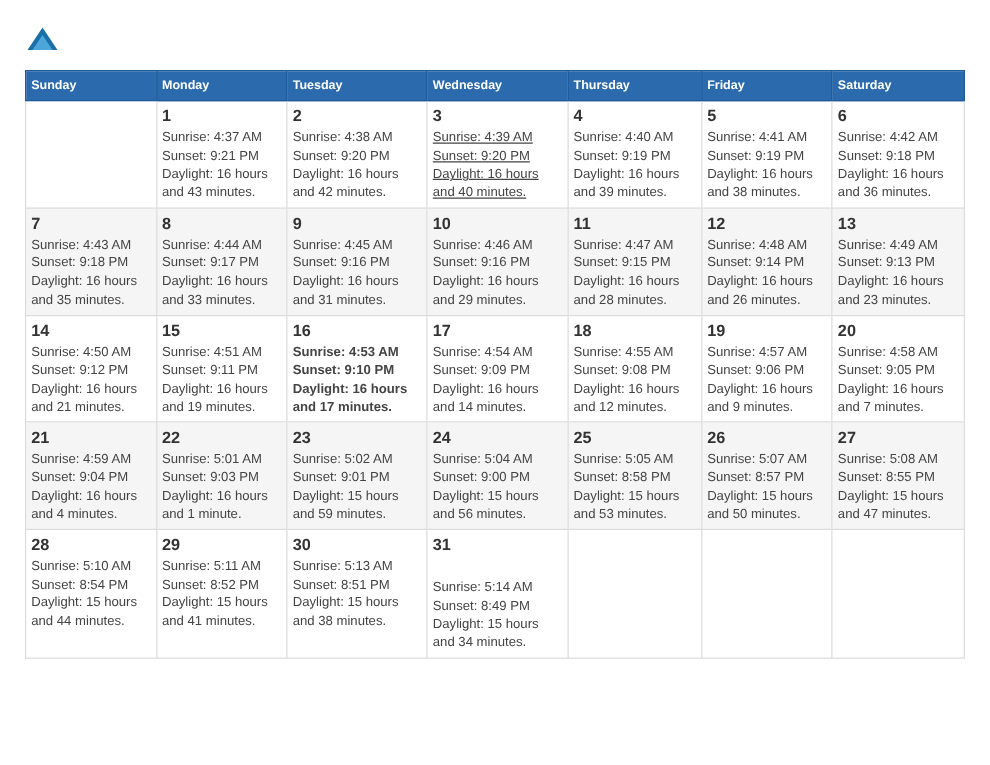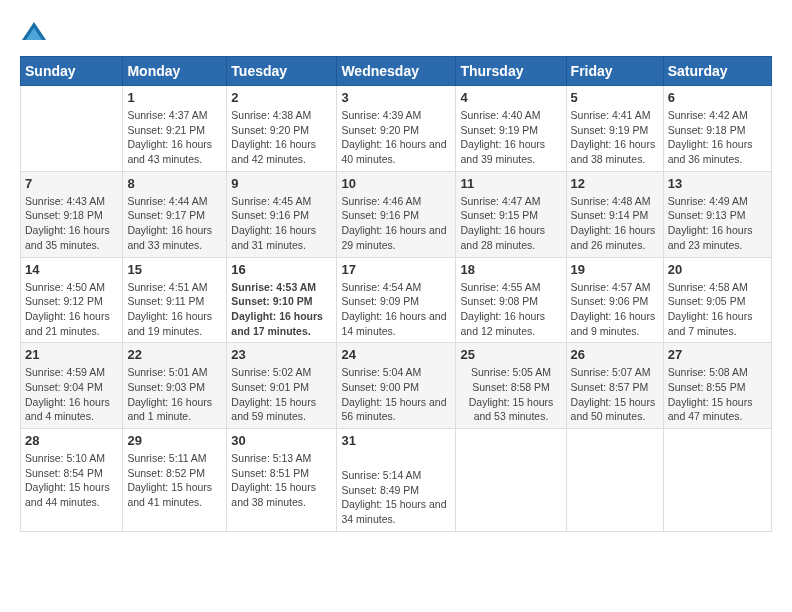--- a/index.html
+++ b/index.html
@@ -57,21 +57,21 @@
     table {
       width: 100%;
       border-collapse: collapse;
       font-size: 11px;
     }
     thead tr th {
       background-color: #2a6aad;
       color: #fff;
       padding: 6px 4px;
       text-align: left;
-      font-size: 14px;
+      font-size: 10px;
       font-weight: bold;
       border: 1px solid #1d5a9a;
     }
     tbody tr {
       border-bottom: 1px solid #ccc;
     }
     tbody tr:nth-child(even) {
       background: #f5f5f5;
     }
     tbody td {
@@ -131,21 +131,21 @@
 Daylight: 16 hours and 43 minutes.</div>
         </td>
         <td>
           <span class="day-number">2</span>
           <div class="day-info" style="white-space: pre-line;">Sunrise: 4:38 AM
 Sunset: 9:20 PM
 Daylight: 16 hours and 42 minutes.</div>
         </td>
         <td>
           <span class="day-number">3</span>
-          <div class="day-info" style="white-space: pre-line;">Sunrise: 4:39 AM
+          <div class="day-info" style="white-space: pre-line; text-decoration: underline;">Sunrise: 4:39 AM
 Sunset: 9:20 PM
 Daylight: 16 hours and 40 minutes.</div>
         </td>
         <td>
           <span class="day-number">4</span>
           <div class="day-info" style="white-space: pre-line;">Sunrise: 4:40 AM
 Sunset: 9:19 PM
 Daylight: 16 hours and 39 minutes.</div>
         </td>
         <td>
@@ -269,21 +269,21 @@
 Daylight: 15 hours and 59 minutes.</div>
         </td>
         <td>
           <span class="day-number">24</span>
           <div class="day-info" style="white-space: pre-line;">Sunrise: 5:04 AM
 Sunset: 9:00 PM
 Daylight: 15 hours and 56 minutes.</div>
         </td>
         <td>
           <span class="day-number">25</span>
-          <div class="day-info" style="white-space: pre-line; text-align: center;">Sunrise: 5:05 AM
+          <div class="day-info" style="white-space: pre-line;">Sunrise: 5:05 AM
 Sunset: 8:58 PM
 Daylight: 15 hours and 53 minutes.</div>
         </td>
         <td>
           <span class="day-number">26</span>
           <div class="day-info" style="white-space: pre-line;">Sunrise: 5:07 AM
 Sunset: 8:57 PM
 Daylight: 15 hours and 50 minutes.</div>
         </td>
         <td>

